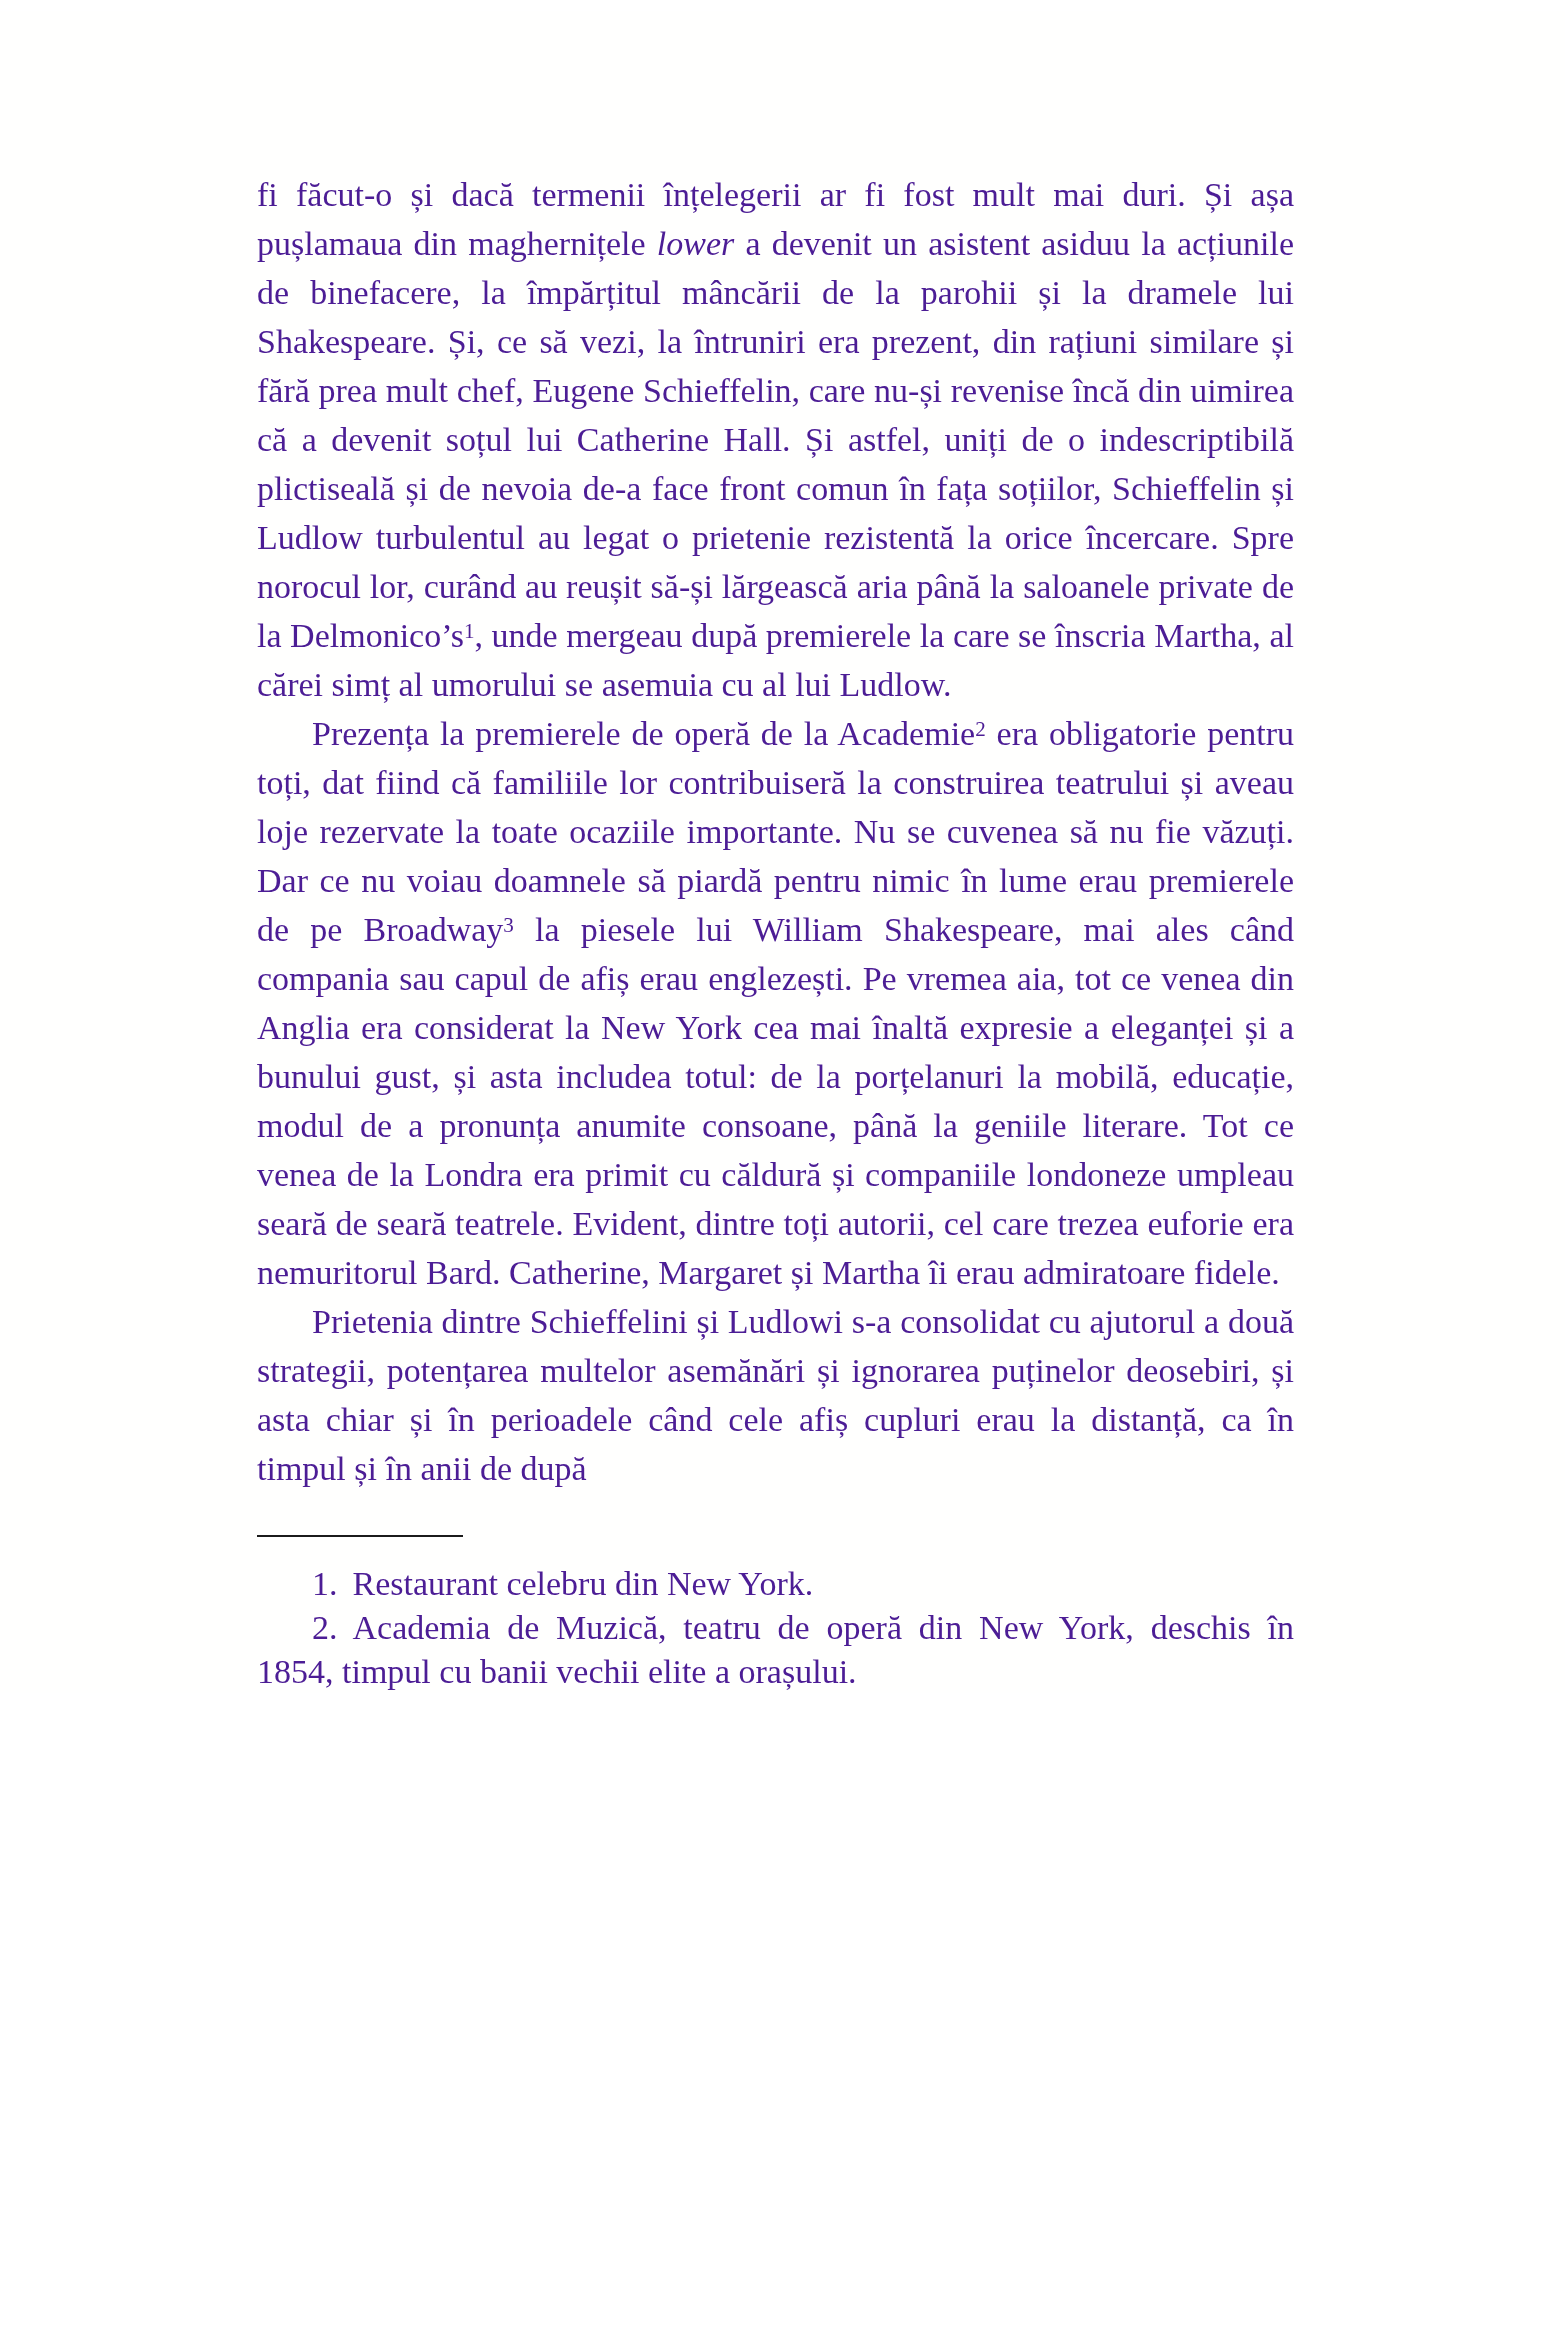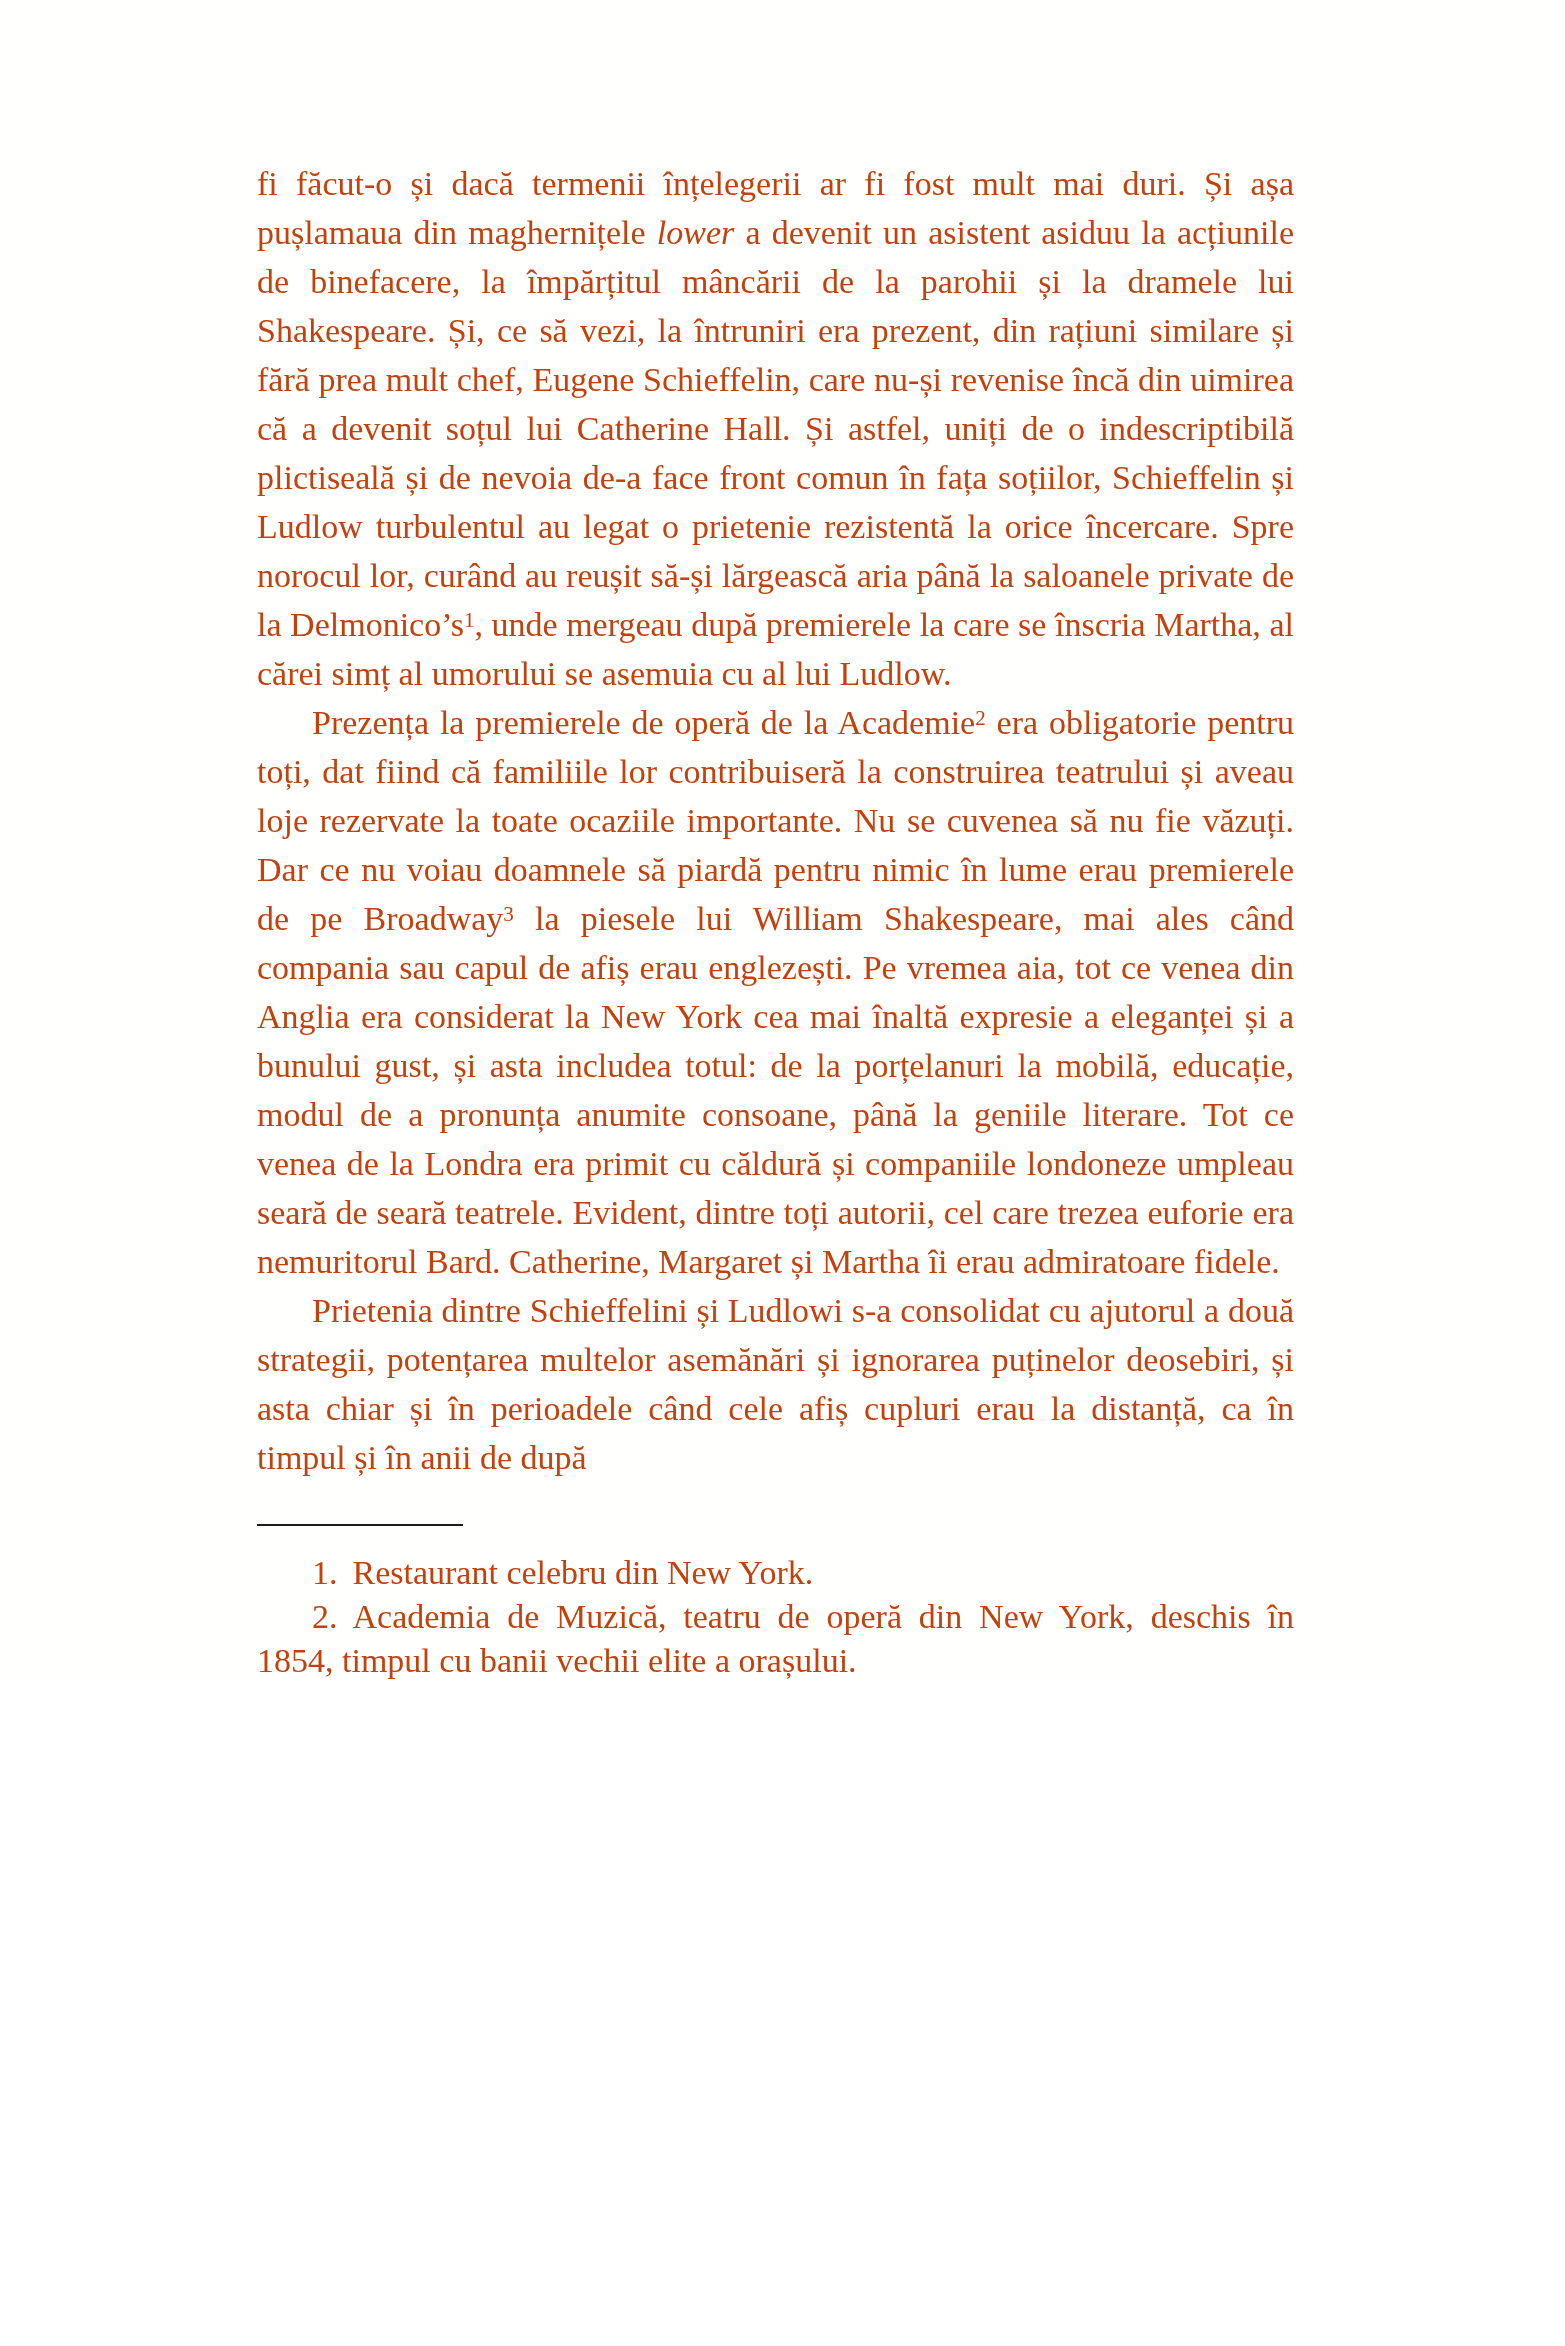--- a/index.html
+++ b/index.html
@@ -7,21 +7,22 @@
     padding: 0;
     background: #ffffff;
   }
   .page {
     position: relative;
     width: 1565px;
     height: 1682px;
     background: #fffffe;
     overflow: hidden;
     font-family: "Liberation Serif", "DejaVu Serif", serif;
-    color: #c2410c;
+    color: #4c1d95;
+    margin-top: 11px;
   }
   .text-block {
     position: absolute;
     left: 257px;
     top: 159px;
     width: 1037px;
   }
   .para {
     margin: 0;
     font-size: 34px;

